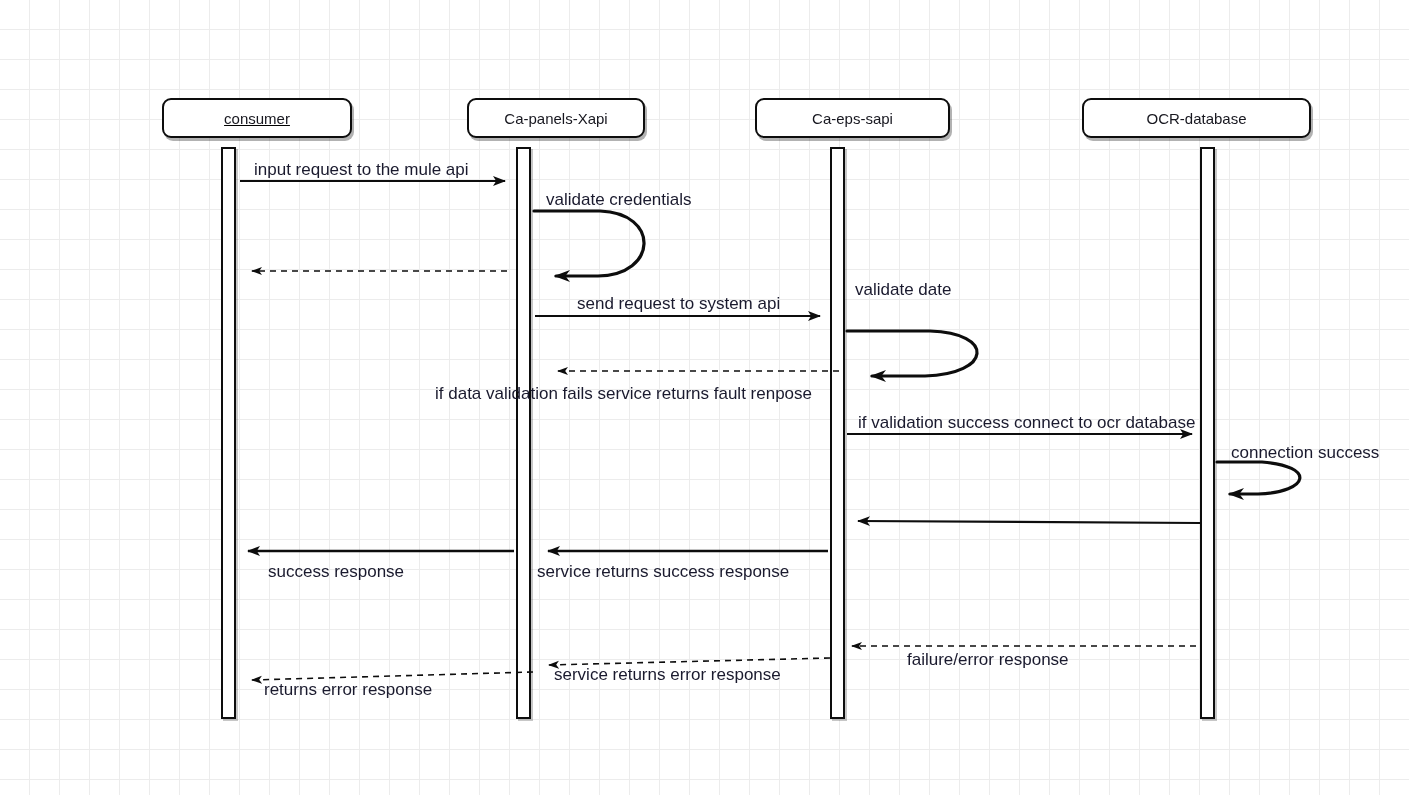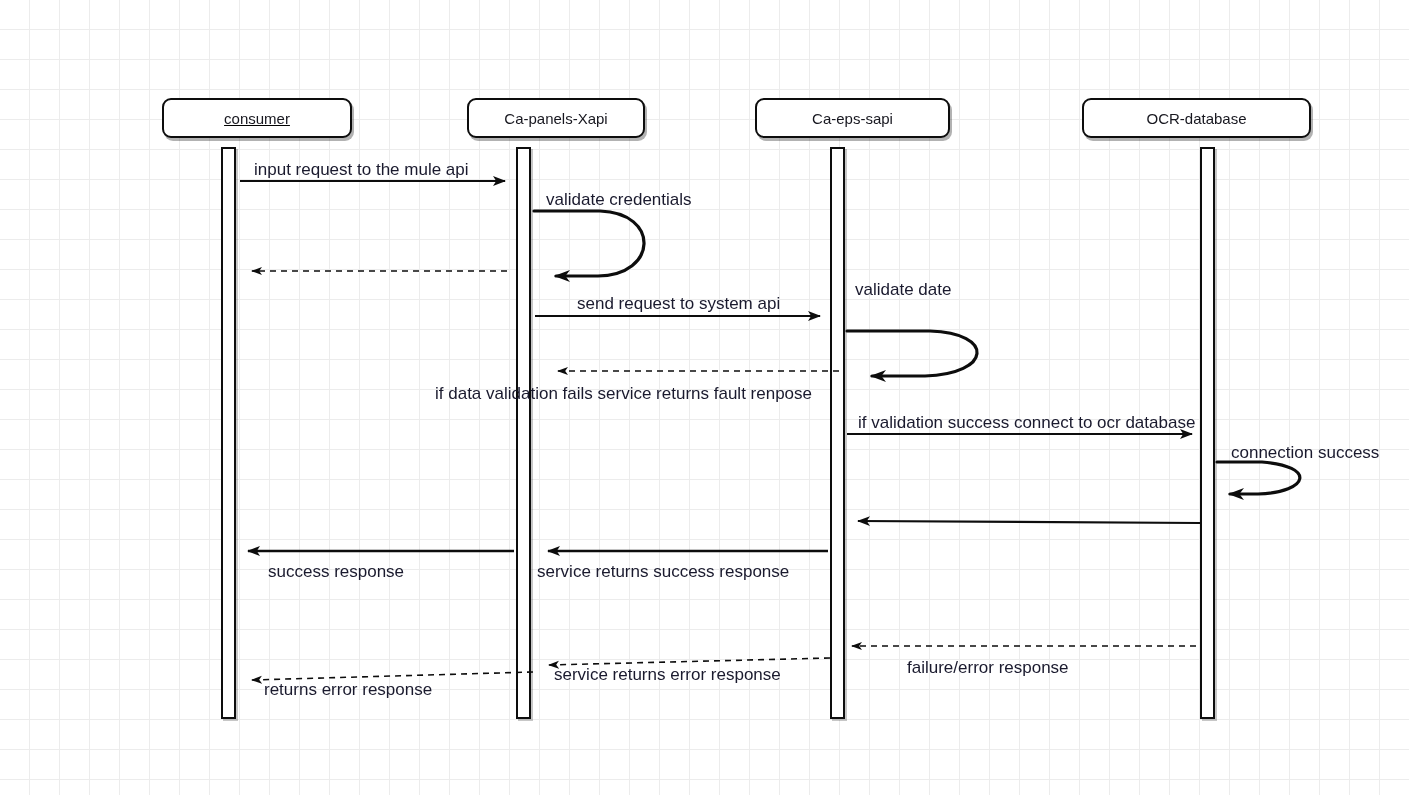--- a/index.html
+++ b/index.html
@@ -209,20 +209,20 @@
   <div class="lbl" style="left:435px; top:385px;">if  data validation fails service returns fault renpose</div>
 
   <div class="lbl" style="left:850px; top:414px;margin-left:8px;">if validation success connect to ocr database</div>
 
   <div class="lbl" style="left:1231px; top:444px;">connection success</div>
 
   <div class="lbl" style="left:268px; top:563px;">success response</div>
 
   <div class="lbl" style="left:537px; top:563px;">service returns success response</div>
 
-  <div class="lbl" style="left:907px; top:651px;margin-top:8px;">failure/error response</div>
+  <div class="lbl" style="left:907px; top:651px;">failure/error response</div>
 
   <div class="lbl" style="left:554px; top:666px;text-align:right;">service returns error response</div>
 
   <div class="lbl" style="left:264px; top:681px;">returns error response</div>
 
 
 </div>
 
 </body></html>

